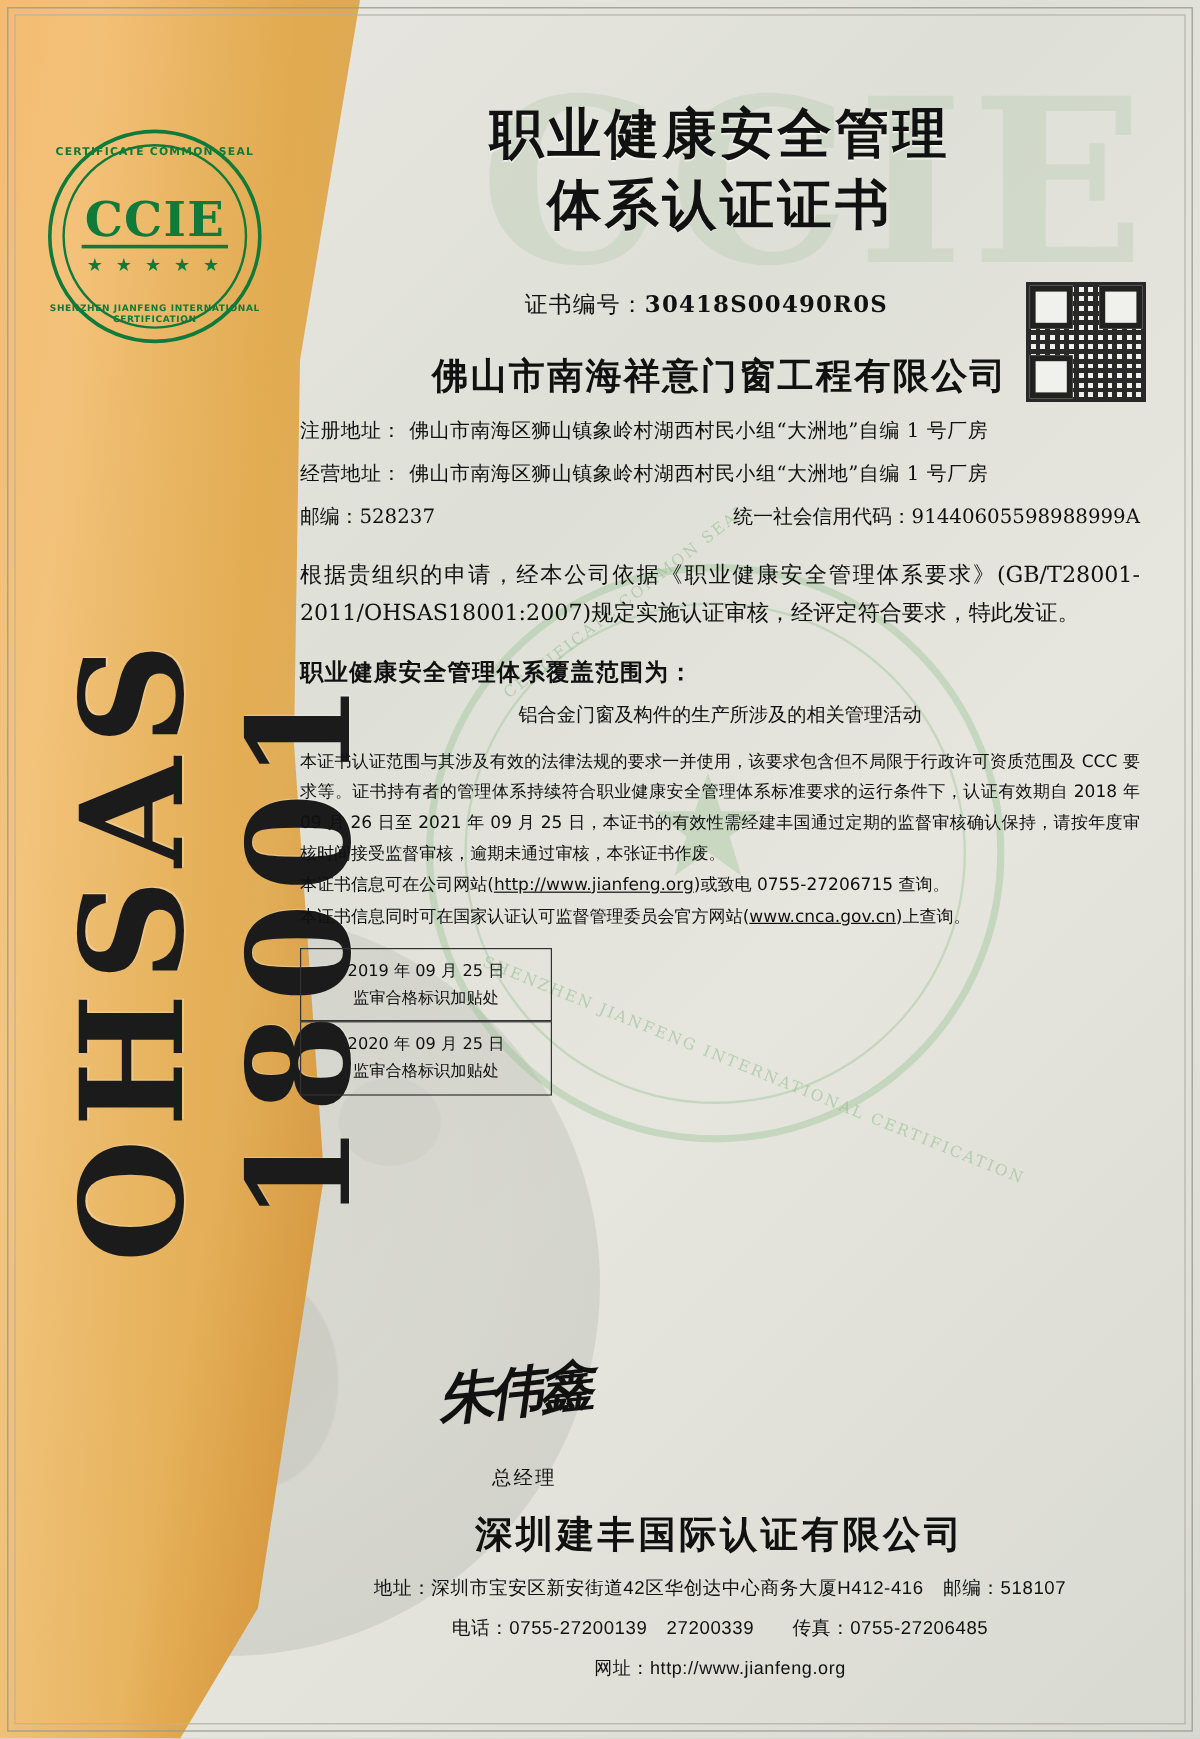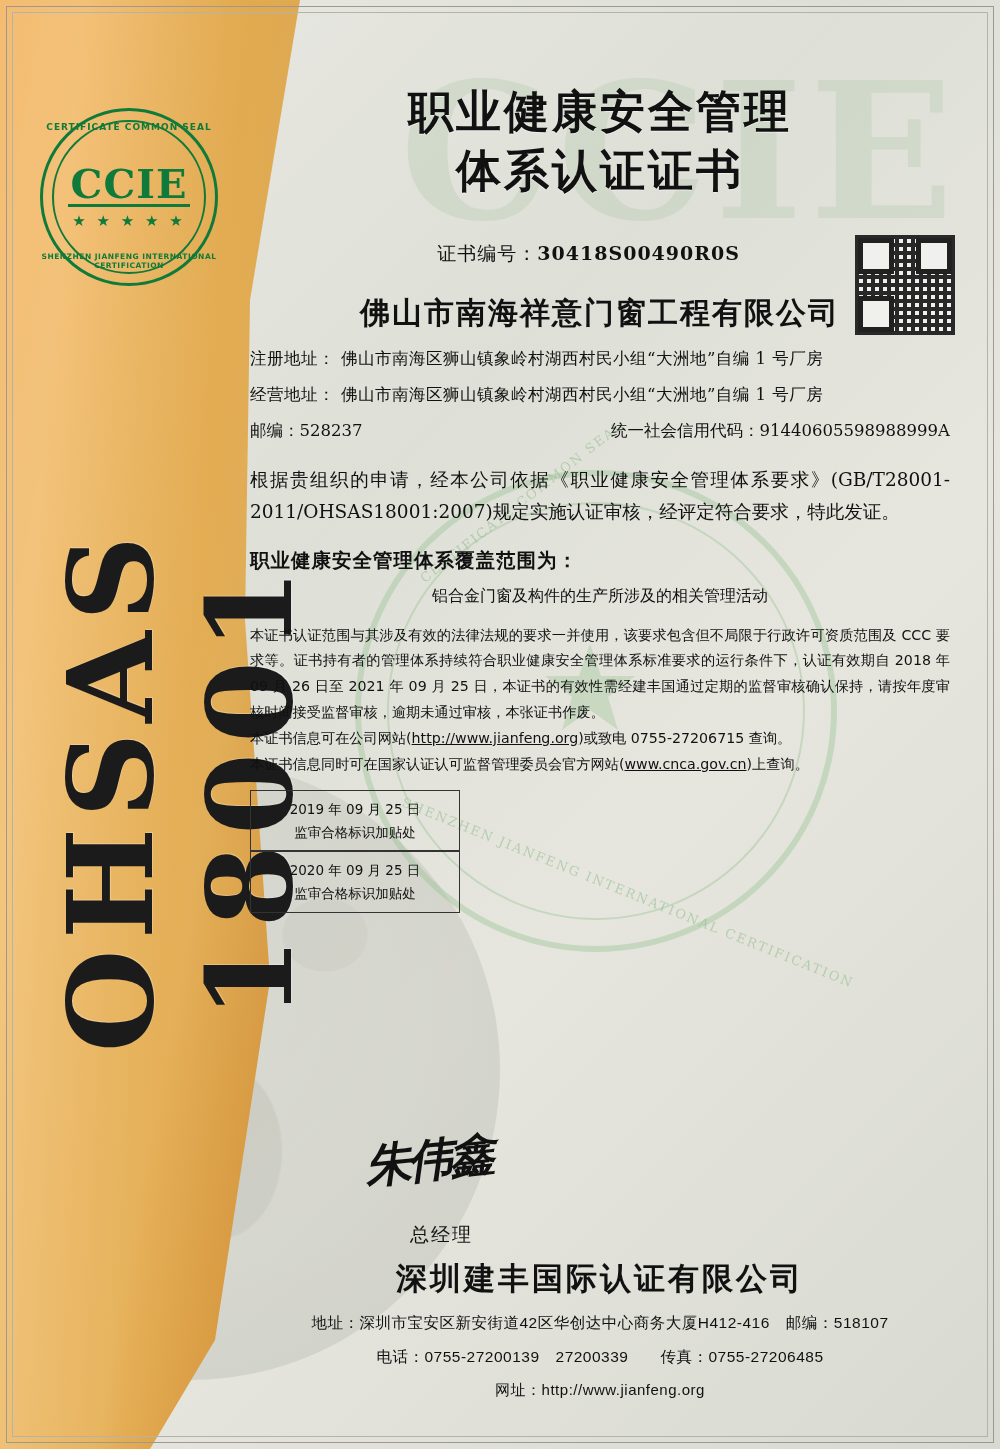--- a/index.html
+++ b/index.html
@@ -202,21 +202,21 @@
   .sig-wrap{
     position:absolute;left:250px;top:1110px;width:700px;height:200px;
   }
   .sig{
     position:absolute;left:115px;top:20px;
     font-family:"DejaVu Serif","Liberation Serif",serif;
     font-size:46px;color:#111;font-style:italic;font-weight:700;
     transform:rotate(-6deg);letter-spacing:-4px;
   }
   .sig-label{
-    position:absolute;left:160px;top:112px;font-size:19px;color:#111;
+    position:absolute;left:160px;top:112px;font-size:16px;color:#111;
     font-family:"DejaVu Serif","Liberation Serif",serif;letter-spacing:2px;
   }
   .red-stamp{
     position:absolute;left:395px;top:-35px;width:210px;height:210px;border-radius:50%;
     border:4px solid #c8252a;opacity:.88;
   }
   .red-stamp .inner{
     position:absolute;inset:8px;border-radius:50%;border:2px solid #c8252a;
   }
   .red-stamp .star{

